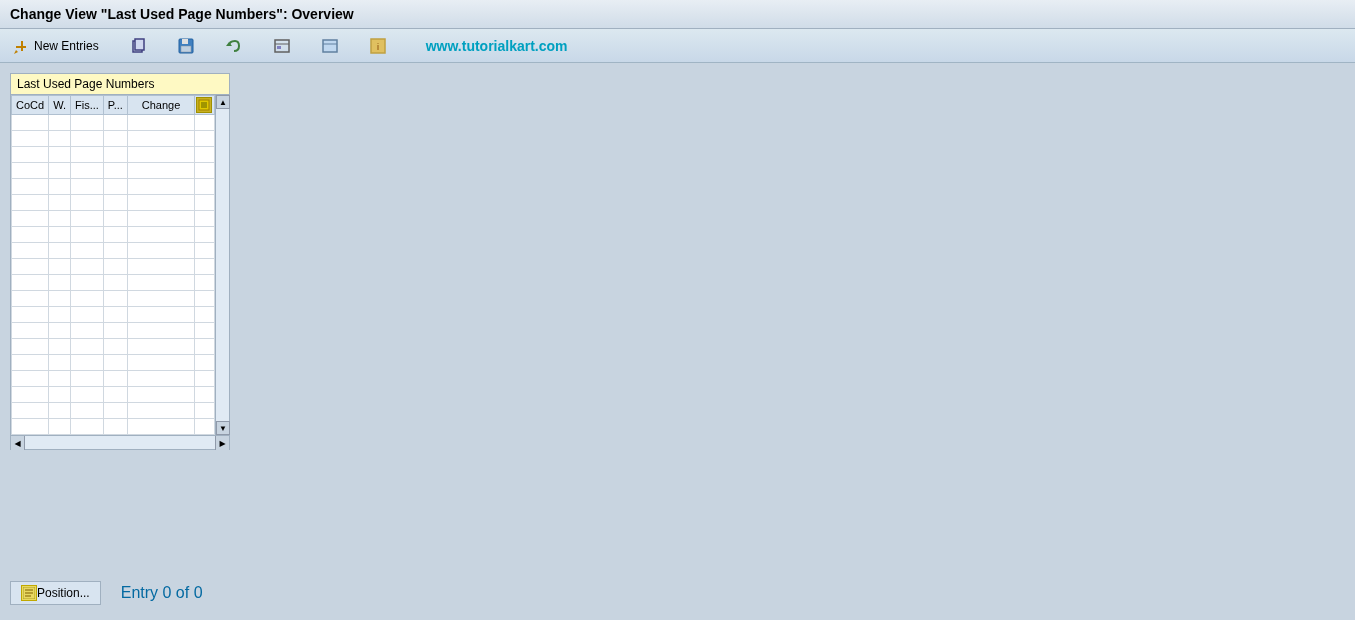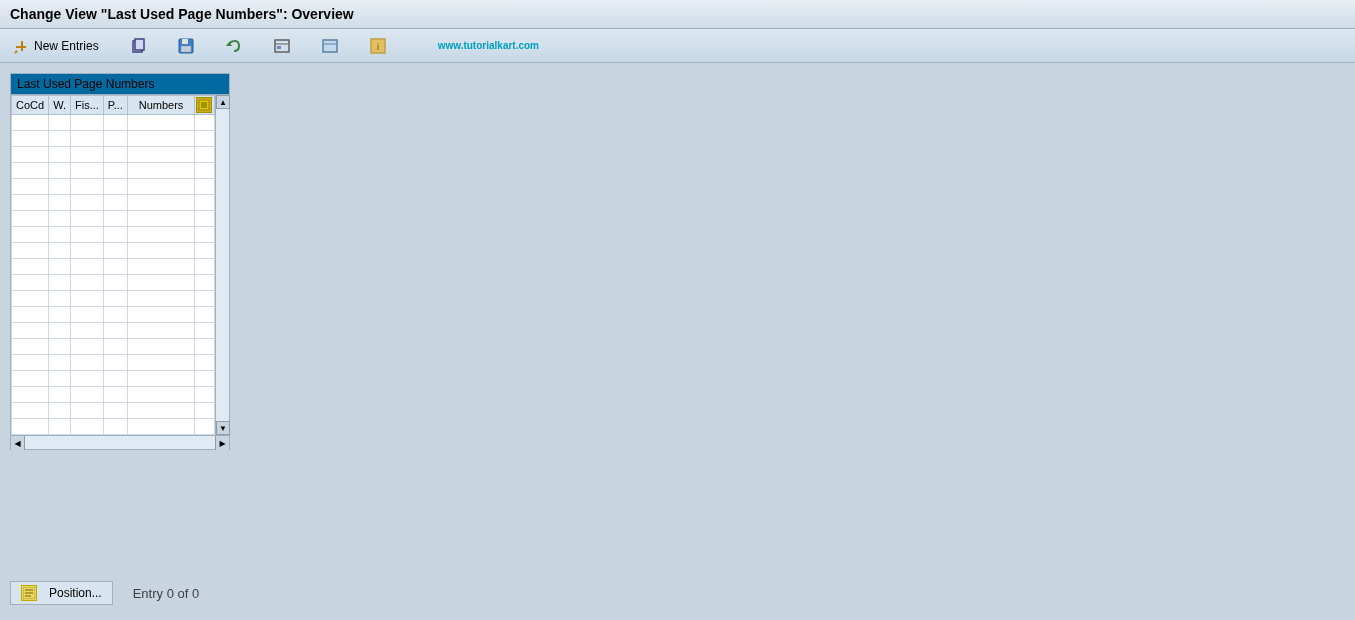--- a/index.html
+++ b/index.html
@@ -48,43 +48,43 @@
     .toolbar-icon {
       width: 18px;
       height: 18px;
       display: inline-flex;
       align-items: center;
       justify-content: center;
     }
 
     .watermark {
       color: #00a0c0;
-      font-size: 10px;
+      font-size: 14px;
       font-weight: bold;
-      margin-left: 26px;
+      margin-left: 14px;
     }
 
     
     .main-content {
       display: flex;
       flex-direction: column;
       padding: 10px;
       height: calc(620px - 34px - 34px);
       position: relative;
     }
 
     
     .table-panel {
       background: #fff;
       border: 1px solid #a0b0c0;
       width: 220px;
     }
 
     .table-panel-header {
-      background: #0369a1;
+      background: #fef9c3;
       border-bottom: 1px solid #a0b0c0;
       padding: 3px 6px;
       font-size: 12px;
       font-weight: normal;
     }
 
     .data-table {
       width: 100%;
       border-collapse: collapse;
       font-size: 11px;
@@ -157,42 +157,42 @@
       bottom: 10px;
       left: 10px;
       display: flex;
       align-items: center;
       gap: 20px;
     }
 
     .position-btn {
       display: flex;
       align-items: center;
-      gap: 12px;
+      gap: 0;
       background: #d8e4f0;
       border: 1px solid #a0b0c0;
       padding: 3px 10px;
       cursor: pointer;
       font-size: 12px;
     }
 
     .position-icon {
       width: 16px;
       height: 16px;
       background: #e8d860;
       border: 1px solid #c0a800;
       display: inline-flex;
       align-items: center;
       justify-content: center;
       font-size: 9px;
     }
 
     .entry-info {
-      font-size: 13px;
-      color: #404040;
+      font-size: 16px;
+      color: #0369a1;
     }
 
     
     svg { display: inline-block; }
   </style>
 </head>
 <body>
 
 <div class="title-bar">
   <span>Change View "Last Used Page Numbers": Overview</span>
@@ -286,21 +286,21 @@
               <th class="col-w">
                 <span>W.</span>
               </th>
               <th class="col-fis">
                 <span>Fis...</span>
               </th>
               <th class="col-p">
                 <span>P...</span>
               </th>
               <th class="col-counter">
-                <span>Numbers</span>
+                <span>Change</span>
               </th>
               <th class="col-icon" style="width:20px; padding:1px;">
                 <div style="width:16px;height:16px;background:#c8b020;border:1px solid #a09000;display:flex;align-items:center;justify-content:center;cursor:pointer;">
                   <svg width="12" height="12" viewBox="0 0 12 12">
                     <rect x="1" y="1" width="10" height="10" fill="#e0c800" stroke="#a08000" stroke-width="1"></rect>
                     <line x1="3" y1="4" x2="9" y2="4" stroke="#606000" stroke-width="1"></line>
                     <line x1="3" y1="6" x2="9" y2="6" stroke="#606000" stroke-width="1"></line>
                     <line x1="3" y1="8" x2="9" y2="8" stroke="#606000" stroke-width="1"></line>
                   </svg>
                 </div>

